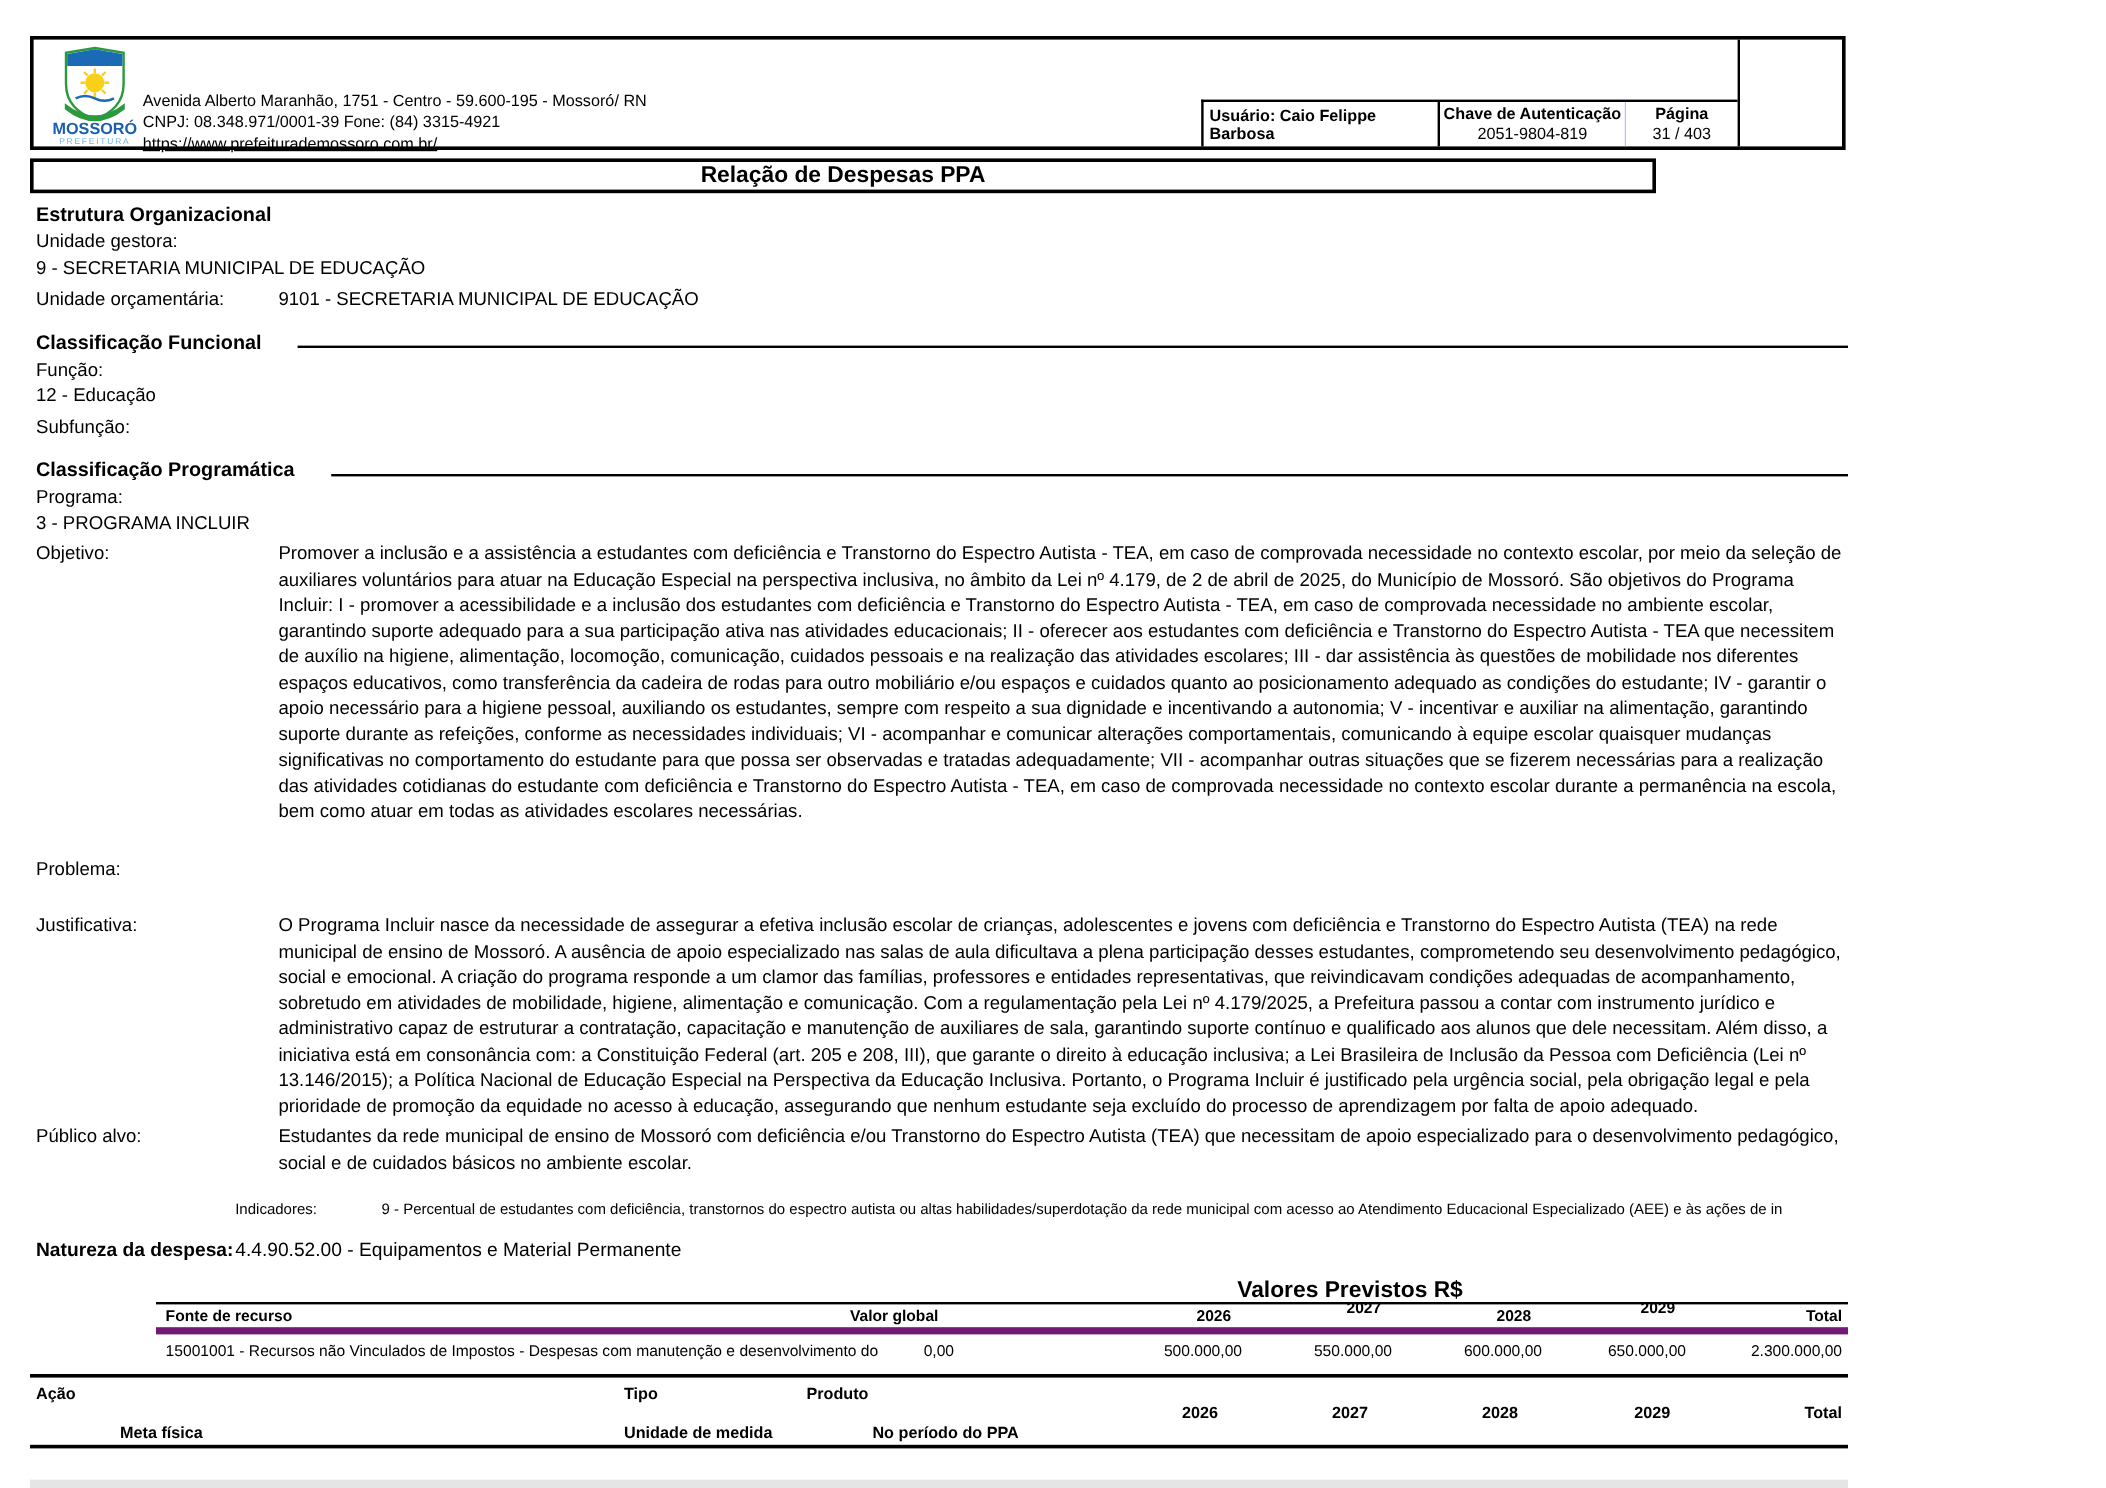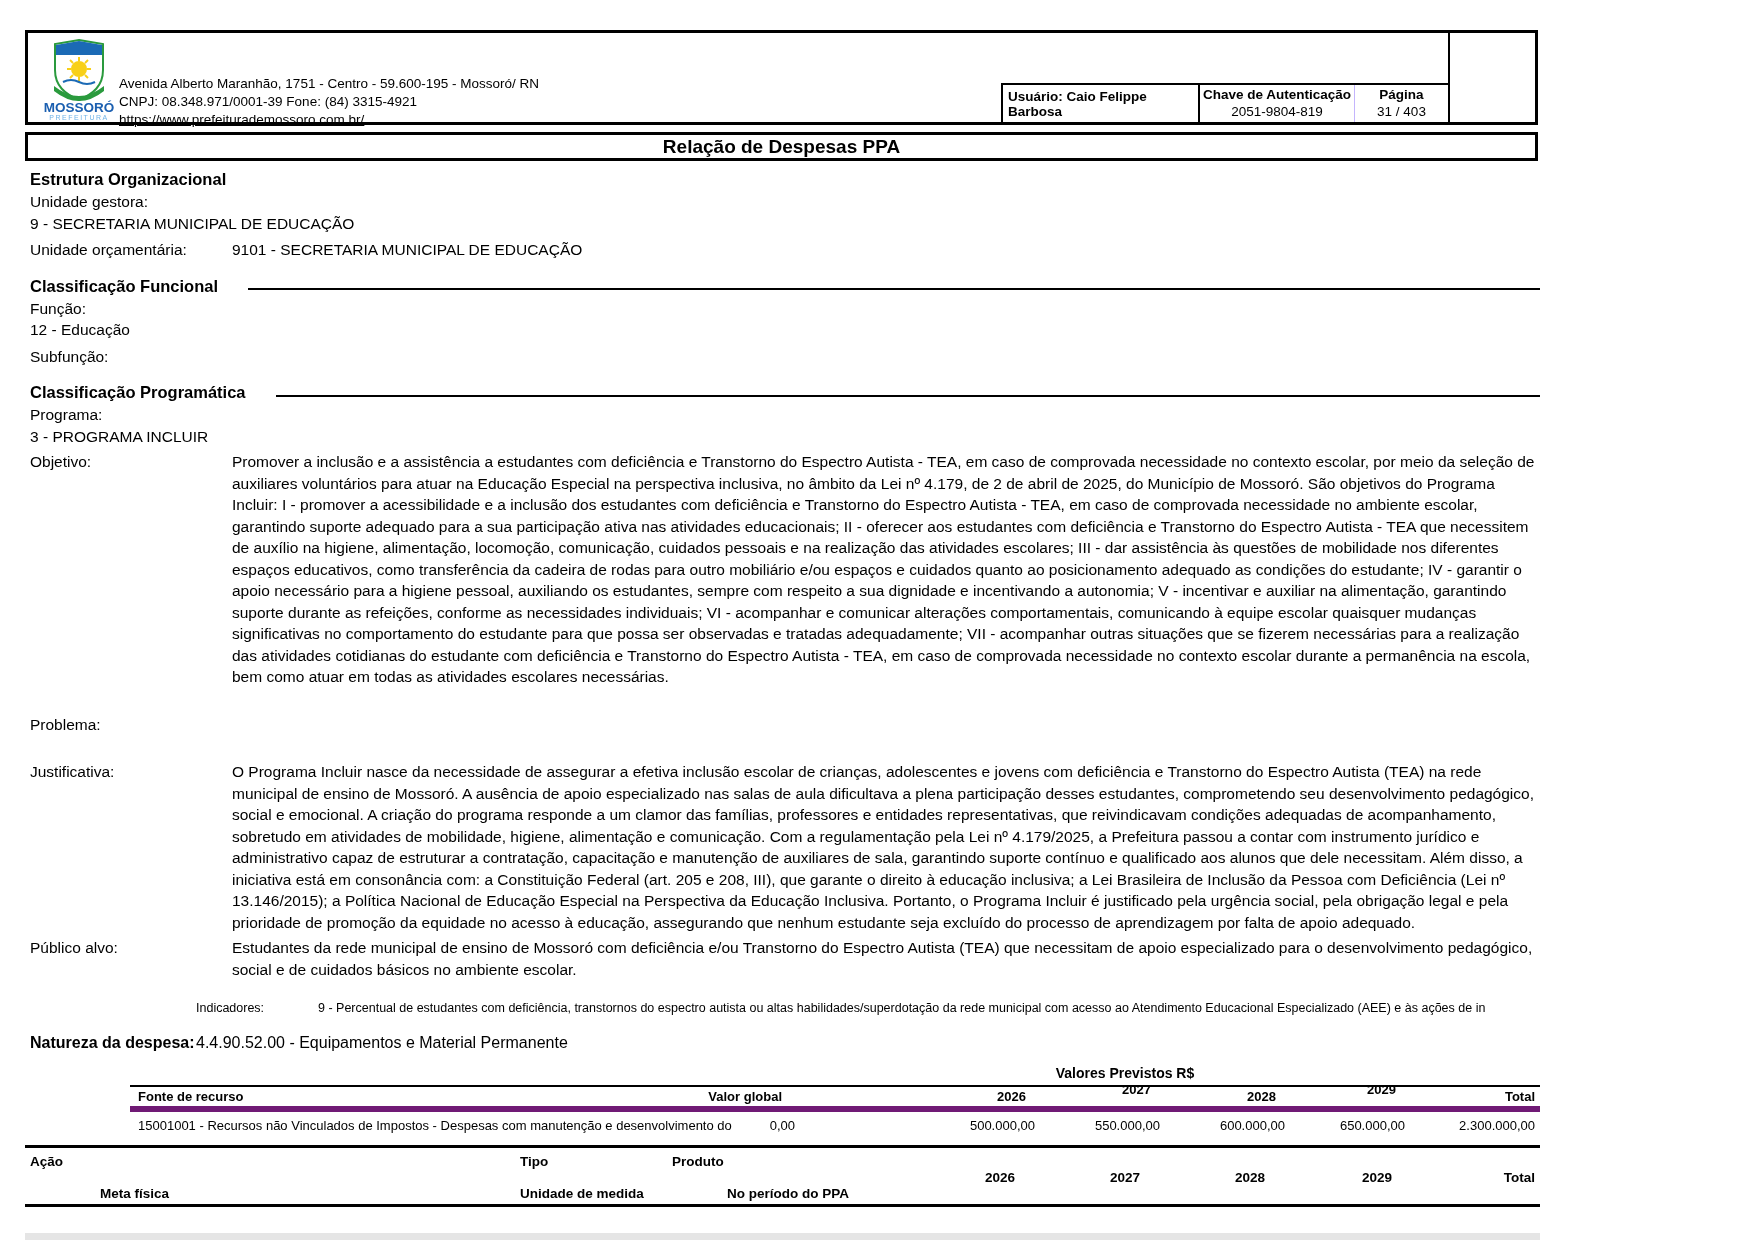--- a/index.html
+++ b/index.html
@@ -17,39 +17,39 @@
   .hdr-vline { position:absolute; left:1420px; top:0; bottom:0; width:2px; background:#000; }
   .info-table { position:absolute; left:973px; top:50px; width:447px; height:39px; border-top:2px solid #000; border-left:2px solid #000; display:flex; font-size:13.5px; }
   .cell { height:100%; }
   .cell-user { width:197px; border-right:2px solid #000; display:flex; align-items:flex-end; padding:0 0 3px 5px; font-weight:bold; }
   .cell-2l { display:flex; flex-direction:column; align-items:center; justify-content:space-between; padding:2px 0 3px 0; }
   .cell-auth { width:155px; border-right:1px solid #c4b5fd; }
   .cell-page { width:93px; }
   .cell-2l .t { font-weight:bold; }
 
   
-  .title-bar { position:absolute; left:25px; top:132px; width:1513px; height:29px; border:3px solid #000; text-align:center; font-size:19px; font-weight:bold; line-height:24px; }
+  .title-bar { position:absolute; left:25px; top:132px; width:1355px; height:29px; border:3px solid #000; text-align:center; font-size:19px; font-weight:bold; line-height:24px; }
 
   
   .main { position:absolute; left:30px; top:170px; width:1510px; }
   .sec-h { display:flex; align-items:center; font-size:16.5px; font-weight:bold; }
   .sec-h .rule { flex:1; border-bottom:2px solid #000; height:1px; margin-left:30px; position:relative; top:3px; }
   .frow { display:flex; font-size:15.5px; line-height:21.5px; margin-top:5px; }
   .frow .lbl { width:202px; flex-shrink:0; }
   .frow .val { flex:1; }
   .mt2{margin-top:2px;flex-direction:column;} .mt16{margin-top:16px;} .mt26{margin-top:26px;} .mt4{margin-top:4px;}
   .ind-row { display:flex; font-size:12.5px; line-height:16px; margin-left:166px; margin-top:20px; }
   .ind-row .lbl { width:122px; flex-shrink:0; }
   .nat-row { display:flex; font-size:16px; line-height:21px; margin-top:16px; }
   .nat-row .lbl { width:166px; flex-shrink:0; font-weight:bold; }
 
   
   .vtable { margin-left:100px; width:1410px; margin-top:12px; font-size:13px; }
   .vp-title { position:relative; height:20px; }
-  .vp-title span { position:absolute; left:870px; width:250px; text-align:center; font-weight:bold; font-size:14px; }
+  .vp-title span { position:absolute; left:870px; width:250px; text-align:center; font-weight:bold; font-size:19px; }
   .trow { display:flex; align-items:center; height:27px; }
   .thead { border-top:2px solid #000; border-bottom:6px solid #701a75; font-weight:bold; }
   .c-fonte { width:530px; padding-left:8px; white-space:nowrap; overflow:visible; }
   .c-vg { width:140px; text-align:right; }
   .c-y1 { width:240px; text-align:right; } .c-y2 { width:125px; text-align:right; }
   .c-y3 { width:125px; text-align:right; } .c-y4 { width:120px; text-align:right; }
   .c-tt { width:130px; text-align:right; }
   .thead .c-vg { padding-right:18px; }
   .thead .c-y1,.thead .c-y2,.thead .c-y3,.thead .c-y4 { padding-right:14px; }
   .thead .c-tt { padding-right:5px; }

